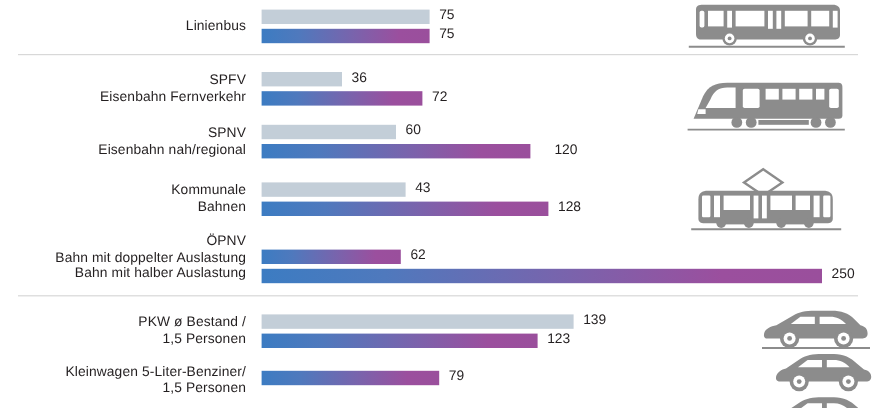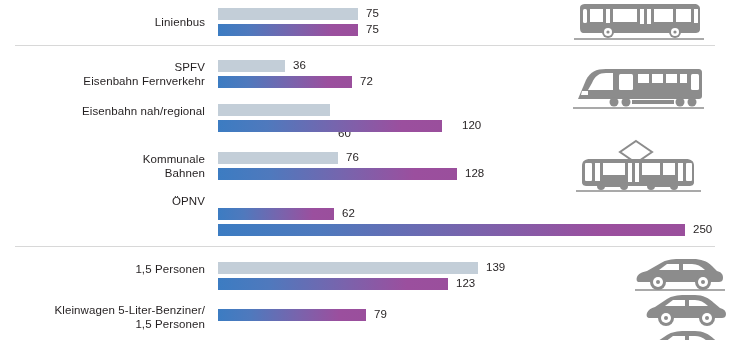--- a/index.html
+++ b/index.html
@@ -94,26 +94,27 @@
       </div>
       <div class="barline">
         <div class="bar grad" style="width:134px;"></div>
         <div class="val" style="left:142px;">72</div>
       </div>
     </div>
   </div>
 
   <div class="row" style="top:104px;">
     <div class="label" style="top:1px;">
+      <span class="ln">SPNV</span>
       <span class="ln">Eisenbahn nah/regional</span>
     </div>
     <div class="bars">
       <div class="barline">
         <div class="bar grey" style="width:112px;"></div>
-        <div class="val" style="left:120px;margin-top:24px;">60</div>
+        <div class="val" style="left:120px;">60</div>
       </div>
       <div class="barline">
         <div class="bar grad" style="width:224px;"></div>
         <div class="val" style="left:244px;">120</div>
       </div>
     </div>
   </div>
 
   <div class="icon" style="left:568px;top:64px;">
     <svg width="140" height="50" viewBox="0 0 140 50">
@@ -136,32 +137,34 @@
   </div>
 
   <div class="row" style="top:152px;">
     <div class="label" style="top:1px;">
       <span class="ln">Kommunale</span>
       <span class="ln">Bahnen</span>
     </div>
     <div class="bars">
       <div class="barline">
         <div class="bar grey" style="width:120px;"></div>
-        <div class="val" style="left:128px;">76</div>
+        <div class="val" style="left:128px;">43</div>
       </div>
       <div class="barline">
         <div class="bar grad" style="width:239px;"></div>
         <div class="val" style="left:247px;">128</div>
       </div>
     </div>
   </div>
 
   <div class="row" style="top:196px;">
     <div class="label" style="top:-1px;">
       <span class="ln">ÖPNV</span>
+      <span class="ln">Bahn mit doppelter Auslastung</span>
+      <span class="ln">Bahn mit halber Auslastung</span>
     </div>
     <div class="bars" style="top:12px;">
       <div class="barline">
         <div class="bar grad" style="width:116px;"></div>
         <div class="val" style="left:124px;">62</div>
       </div>
       <div class="barline">
         <div class="bar grad" style="width:467px;"></div>
         <div class="val" style="left:475px;">250</div>
       </div>
@@ -186,20 +189,21 @@
       <circle cx="56" cy="48" r="4" fill="#8c8c8c"></circle>
       <rect x="82" y="45" width="26" height="4" fill="#8c8c8c"></rect>
       <circle cx="83" cy="48" r="4" fill="#8c8c8c"></circle>
       <circle cx="106" cy="48" r="4" fill="#8c8c8c"></circle>
       <line class="ground" x1="8" y1="53" x2="133" y2="53"></line>
     </svg>
   </div>
 
   <div class="row" style="top:262px;">
     <div class="label" style="top:1px;">
+      <span class="ln">PKW ø Bestand /</span>
       <span class="ln">1,5 Personen</span>
     </div>
     <div class="bars">
       <div class="barline">
         <div class="bar grey" style="width:260px;"></div>
         <div class="val" style="left:268px;">139</div>
       </div>
       <div class="barline">
         <div class="bar grad" style="width:230px;"></div>
         <div class="val" style="left:238px;">123</div>

